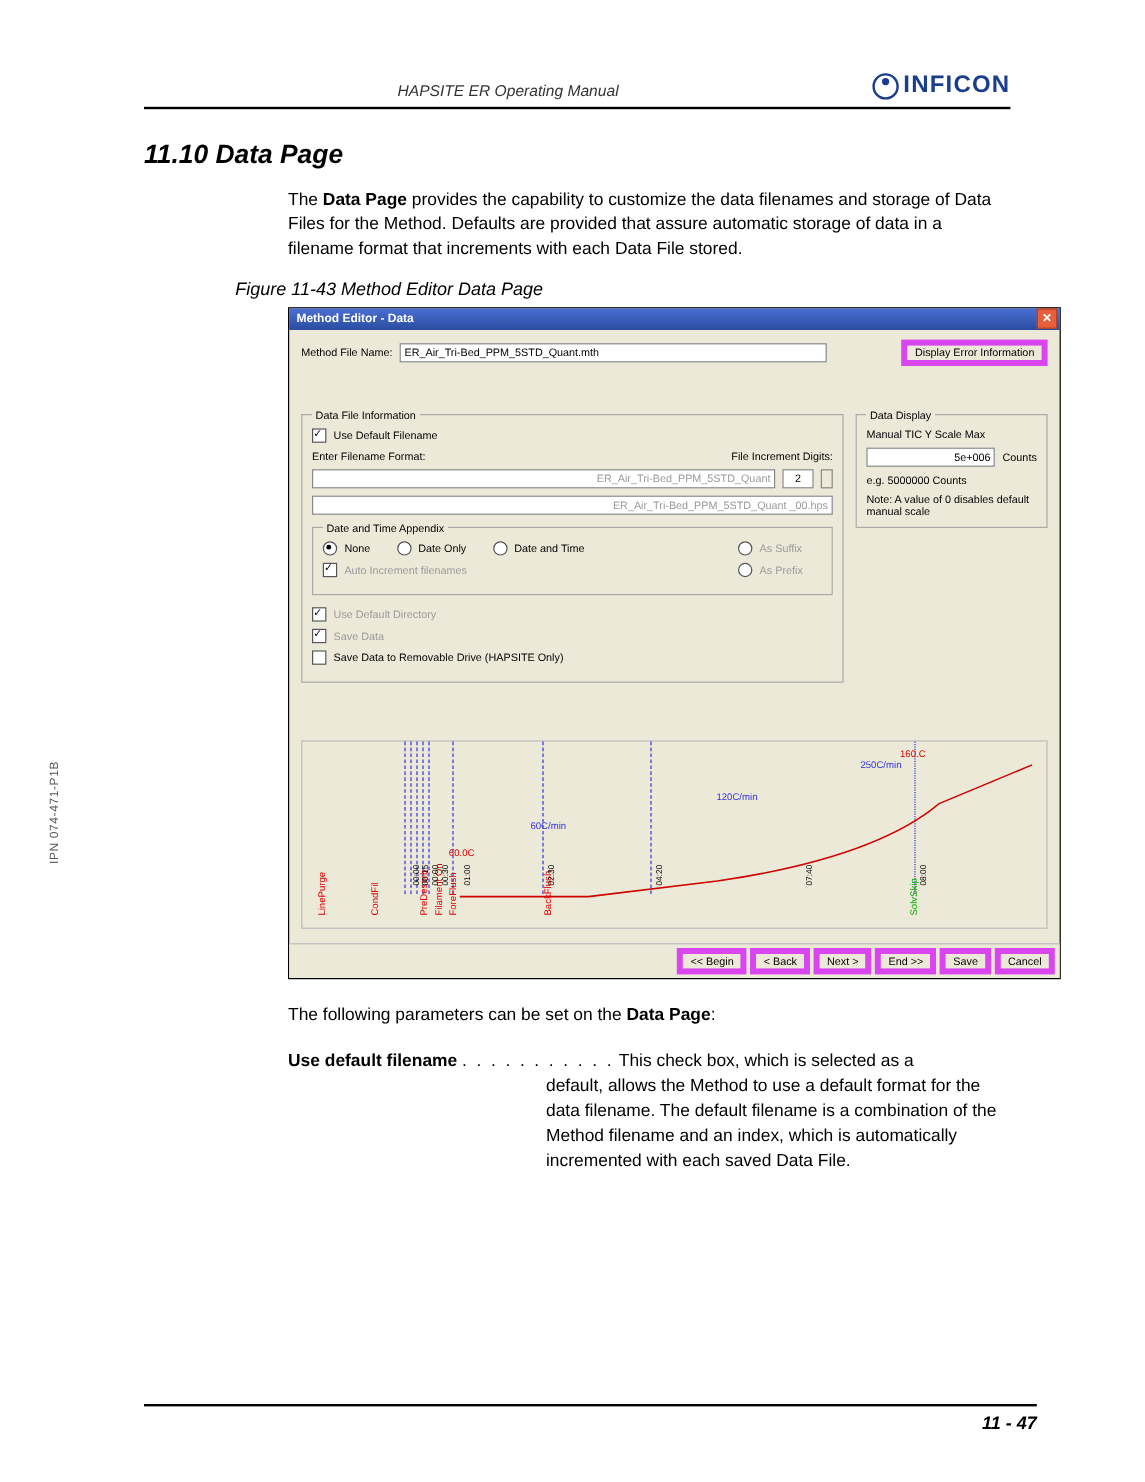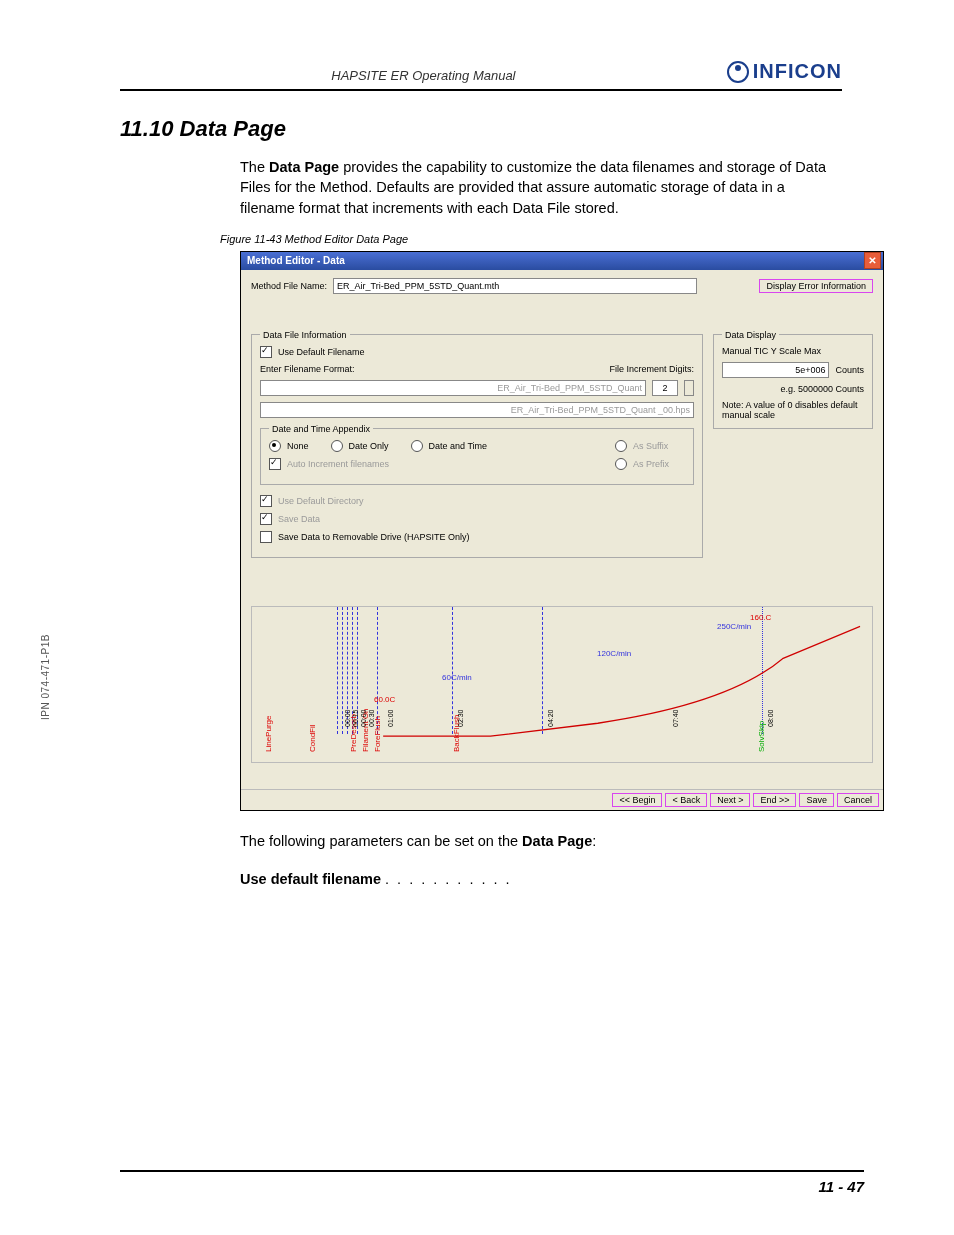--- a/index.html
+++ b/index.html
@@ -54,23 +54,23 @@
     font-weight: bold;
     margin: 0 0 15px 0;
   }
   .body-text {
     margin-left: 120px;
     font-size: 14.5px;
     line-height: 1.4;
     margin-bottom: 15px;
   }
   .figure-caption {
-    margin-left: 100px;
+    margin-left: 76px;
     font-style: italic;
-    font-size: 11px;
+    font-size: 15px;
     margin-bottom: 6px;
   }
   .screenshot {
     margin-left: 120px;
     width: 644px;
     height: 560px;
     border: 1px solid #000;
     background: #ece9d8;
     box-sizing: border-box;
     position: relative;
@@ -95,21 +95,21 @@
   }
   .win-body {
     padding: 8px 10px;
   }
   .row { display:flex; align-items:center; gap:6px; margin-bottom:6px;}
   .text-input {
     border:1px solid #888; background:#fff; height:14px; padding:0 3px;
     font-size:9px; display:flex; align-items:center; overflow:hidden; white-space:nowrap;
   }
   .btn {
-    border:1px solid #d946ef; background:#ece9d8; padding:1px 6px; font-size:9px;
+    border:5px solid #d946ef; background:#ece9d8; padding:1px 6px; font-size:9px;
   }
   fieldset.grp {
     border:1px solid #aaa; padding:6px 8px 8px 8px; margin:0 0 8px 0;
   }
   fieldset.grp legend { font-size:9px; padding:0 3px; }
   .top-panels { display:flex; gap:10px;margin-top:36px; }
   .left-col { flex:1; }
   .right-col { width:160px; }
   .checkbox, .radio {
     width:10px; height:10px; border:1px solid #555; background:#fff; display:inline-block;
@@ -275,21 +275,21 @@
         </div>
 
         <div class="right-col">
           <fieldset class="grp">
             <legend>Data Display</legend>
             <div style="margin-bottom:6px">Manual TIC Y Scale Max</div>
             <div class="row">
               <span class="text-input" style="flex:1; justify-content:flex-end">5e+006</span>
               <span>Counts</span>
             </div>
-            <div style="text-align:right; margin:6px 0">e.g. 5000000 Counts</div>
+            <div style="text-align:left; margin:6px 0">e.g. 5000000 Counts</div>
             <div>Note:  A value of 0 disables default manual scale</div>
           </fieldset>
         </div>
       </div>
 
       <div class="chart-area">
 
         <div class="vline-dash" style="left:85px"></div>
         <div class="vline-dash" style="left:90px"></div>
         <div class="vline-dash" style="left:95px"></div>
@@ -341,21 +341,23 @@
   </div>
 
   <p class="body-text" style="margin-top:20px">
     <span>The following parameters can be set on the </span><b>Data Page</b><span>:</span>
   </p>
 
   <div class="param-list">
     <div class="param-row">
       <span class="param-label">Use default filename</span>
       <span class="param-dots">. . . . . . . . . . .</span>
+      <span>This check box, which is selected as a</span>
     </div>
+    <div class="param-desc">default, allows the Method to use a default format for the data filename. The default filename is a combination of the Method filename and an index, which is automatically incremented with each saved Data File.</div>
   </div>
 
   <div class="footer">
     <span>11 - 47</span>
   </div>
 
   <div class="side-label">IPN 074-471-P1B</div>
 </div>
 
 </body></html>

